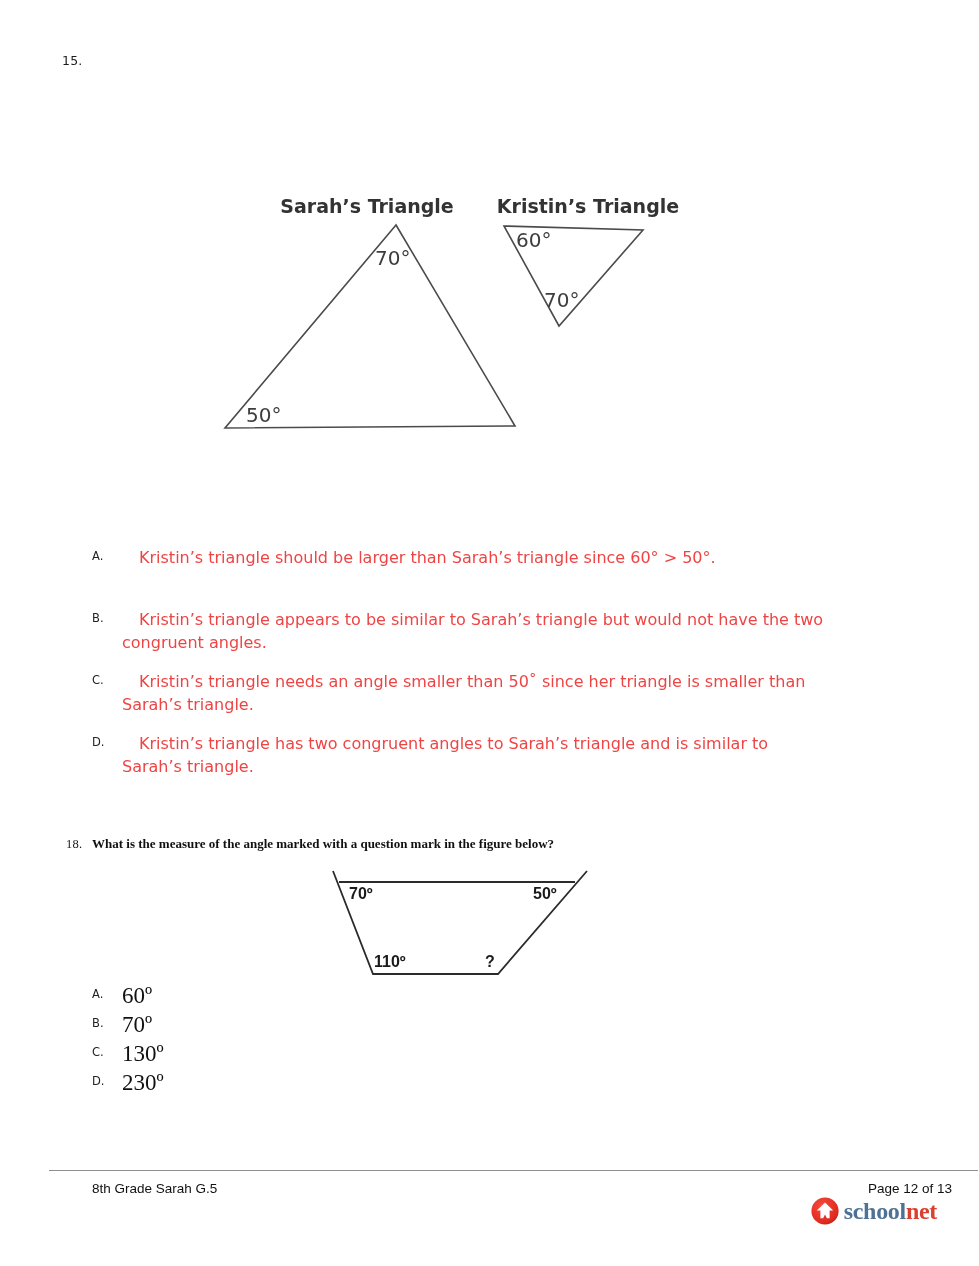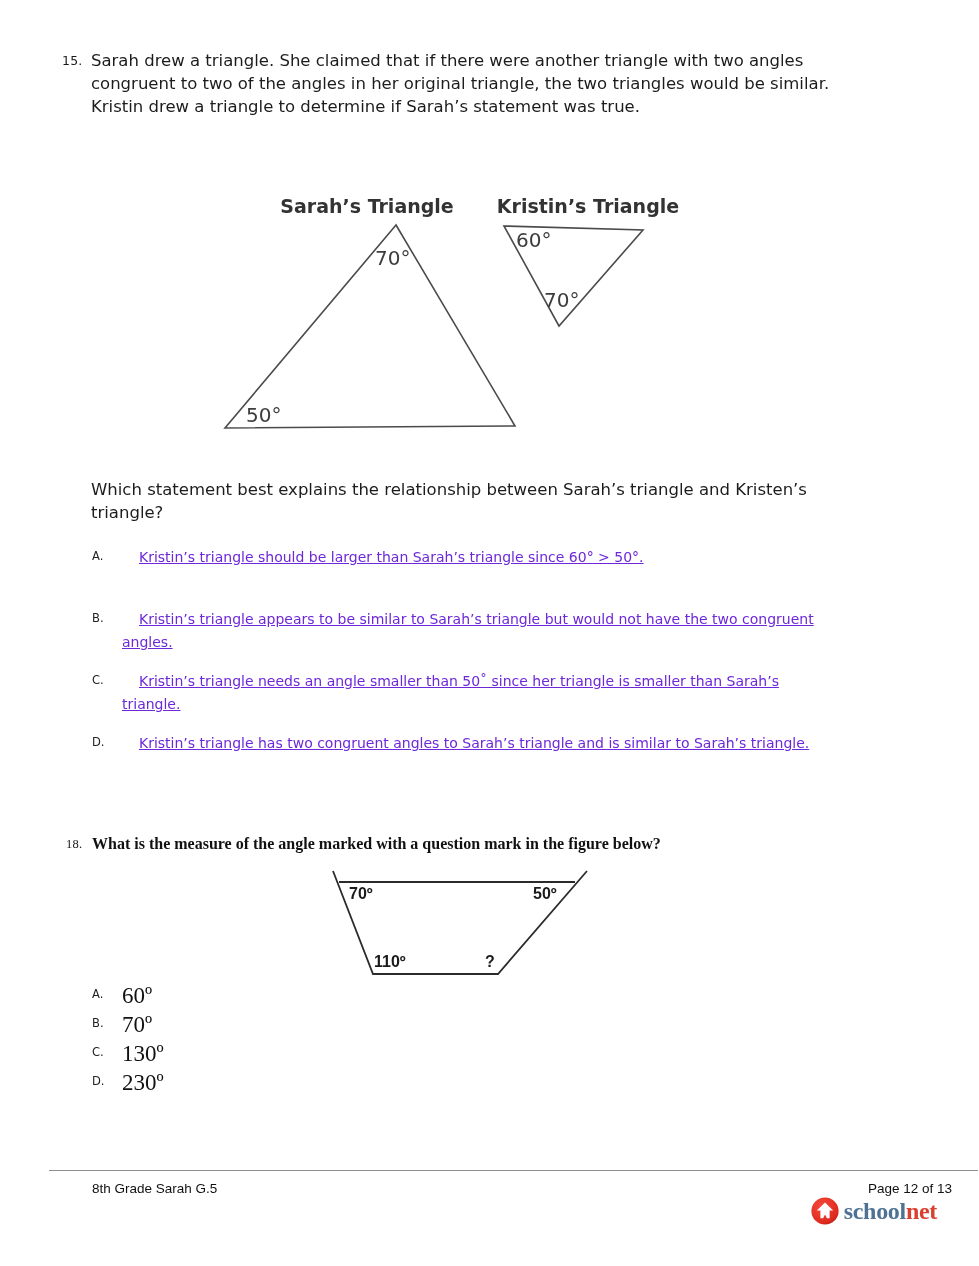--- a/index.html
+++ b/index.html
@@ -43,36 +43,35 @@
   }
   .choice17 { position: absolute; left: 92px; width: 742px; }
   .choice17 .c-label {
     position: absolute; left: 0; top: 3px;
     font-size: 11.5px; color: #222;
   }
   .choice17 .c-text {
     margin-left: 30px;
     width: 706px;
     text-indent: 17px;
-    font-size: 14px;
+    font-size: 16px;
     line-height: 23px;
-    color: #6d28d9;
-    text-decoration: underline;
+    color: #ef4444;
   }
   .cA { top: 546px; } .cB { top: 608px; } .cC { top: 670px; } .cD { top: 732px; }
 
   
   .q18-num { left: 66px; top: 837px; font-family: Liberation Serif, serif; }
   .q18-text {
     position: absolute;
     left: 92px; top: 833px;
     width: 760px;
     font-family: "Liberation Serif", serif;
     font-weight: bold;
-    font-size: 16px;
+    font-size: 13px;
     line-height: 22px;
     color: #111;
   }
   .fig18 { position: absolute; left: 325px; top: 866px; width: 270px; height: 120px; }
   .fig18-line { fill: none; stroke: #2b2b2b; stroke-width: 1.8; }
   .fig18-angle { font-family: "Liberation Sans", sans-serif; font-weight: 600; font-size: 16px; fill: #1a1a1a; }
   .choice18 { position: absolute; left: 92px; width: 300px; height: 24px; }
   .choice18 .c-label {
     position: absolute; left: 0; top: 4px;
     font-size: 11.5px; color: #222;
@@ -121,38 +120,36 @@
   }
   .logo-word .w1 { color: #4e7294; }
   .logo-word .w2 { color: #d8402f; }
 </style>
 </head>
 <body>
 
 <div class="page">
 
   <span class="q-num q17-num">15.</span>
-  <div class="q17-text">Sarah drew a triangle. She claimed that if there were another triangle with two angles congruent to two of the angles in her original triangle, the two triangles would be similar. Kristin drew a triangle to determine if Sarah’s statement was true.</div>
 
   <div class="fig17">
     <svg width="510" height="252" viewBox="0 0 510 252">
       <text class="fig-title" x="167" y="27" text-anchor="middle">Sarah’s Triangle</text>
       <text class="fig-title" x="388" y="27" text-anchor="middle">Kristin’s Triangle</text>
 
       <path class="fig-line" d="M196 39 L25 242 L315 240 Z"></path>
       <text class="fig-angle" x="175" y="79">70°</text>
       <text class="fig-angle" x="46" y="236">50°</text>
 
       <path class="fig-line" d="M304 40 L443 44 L359 140 Z"></path>
       <text class="fig-angle" x="316" y="61">60°</text>
       <text class="fig-angle" x="344" y="121">70°</text>
     </svg>
   </div>
 
-  <div class="q17-question">Which statement best explains the relationship between Sarah’s triangle and Kristen’s triangle?</div>
 
   <div class="choice17 cA">
     <span class="c-label">A.</span>
     <div class="c-text">Kristin’s triangle should be larger than Sarah’s triangle since 60° &gt; 50°.</div>
   </div>
   <div class="choice17 cB">
     <span class="c-label">B.</span>
     <div class="c-text">Kristin’s triangle appears to be similar to Sarah’s triangle but would not have the two congruent angles.</div>
   </div>
   <div class="choice17 cC">

